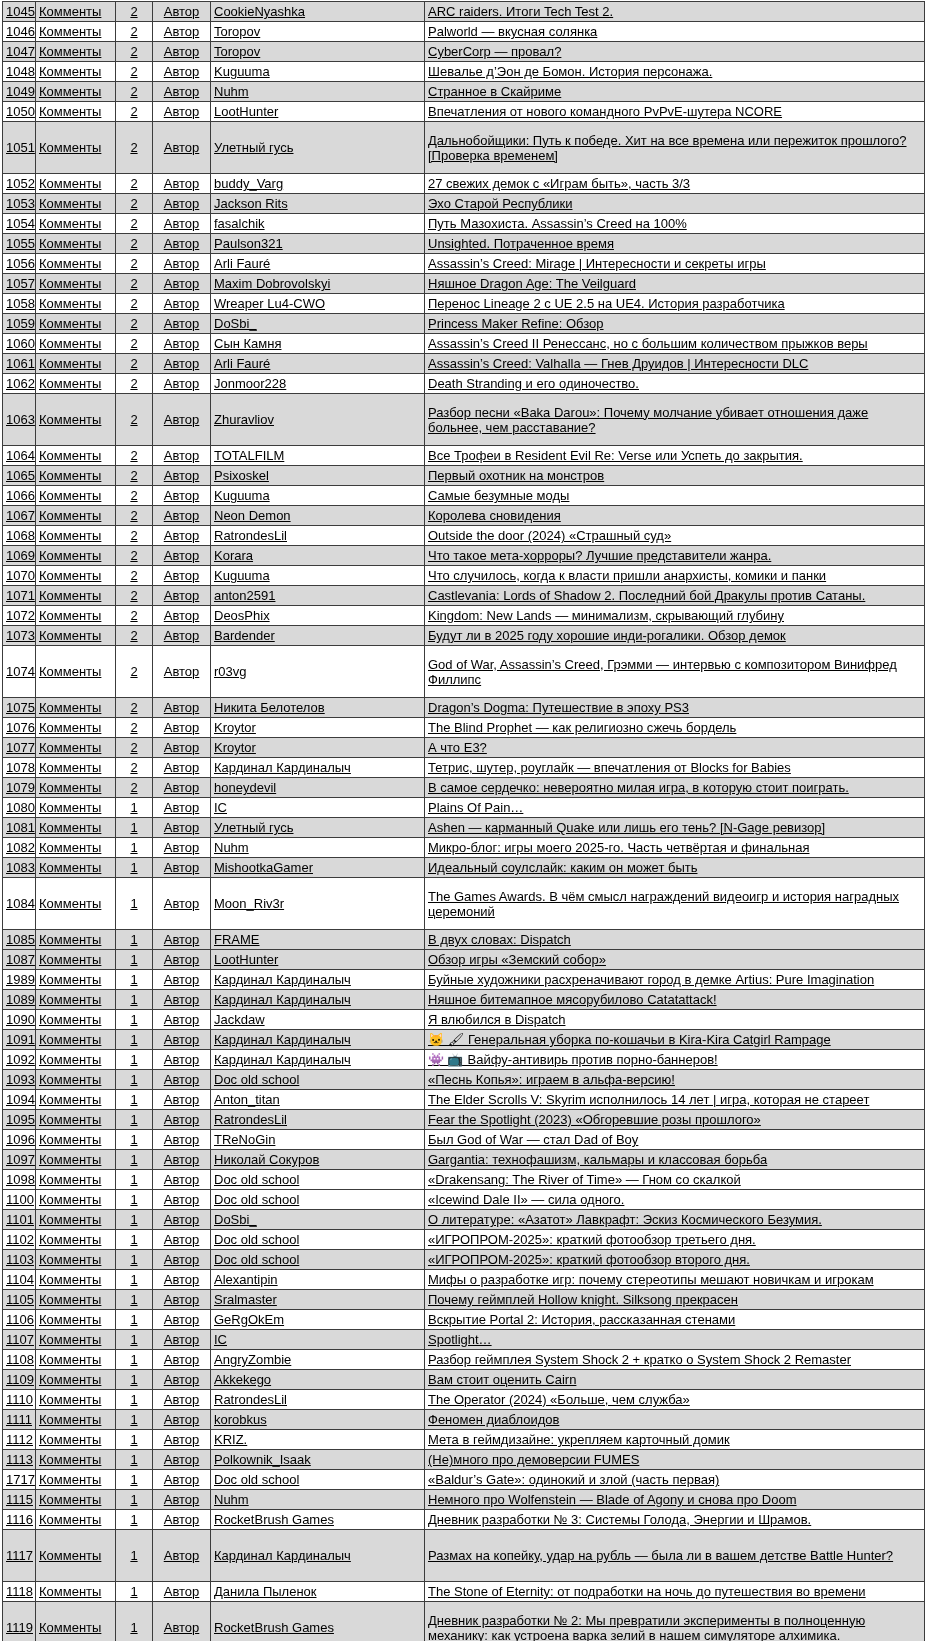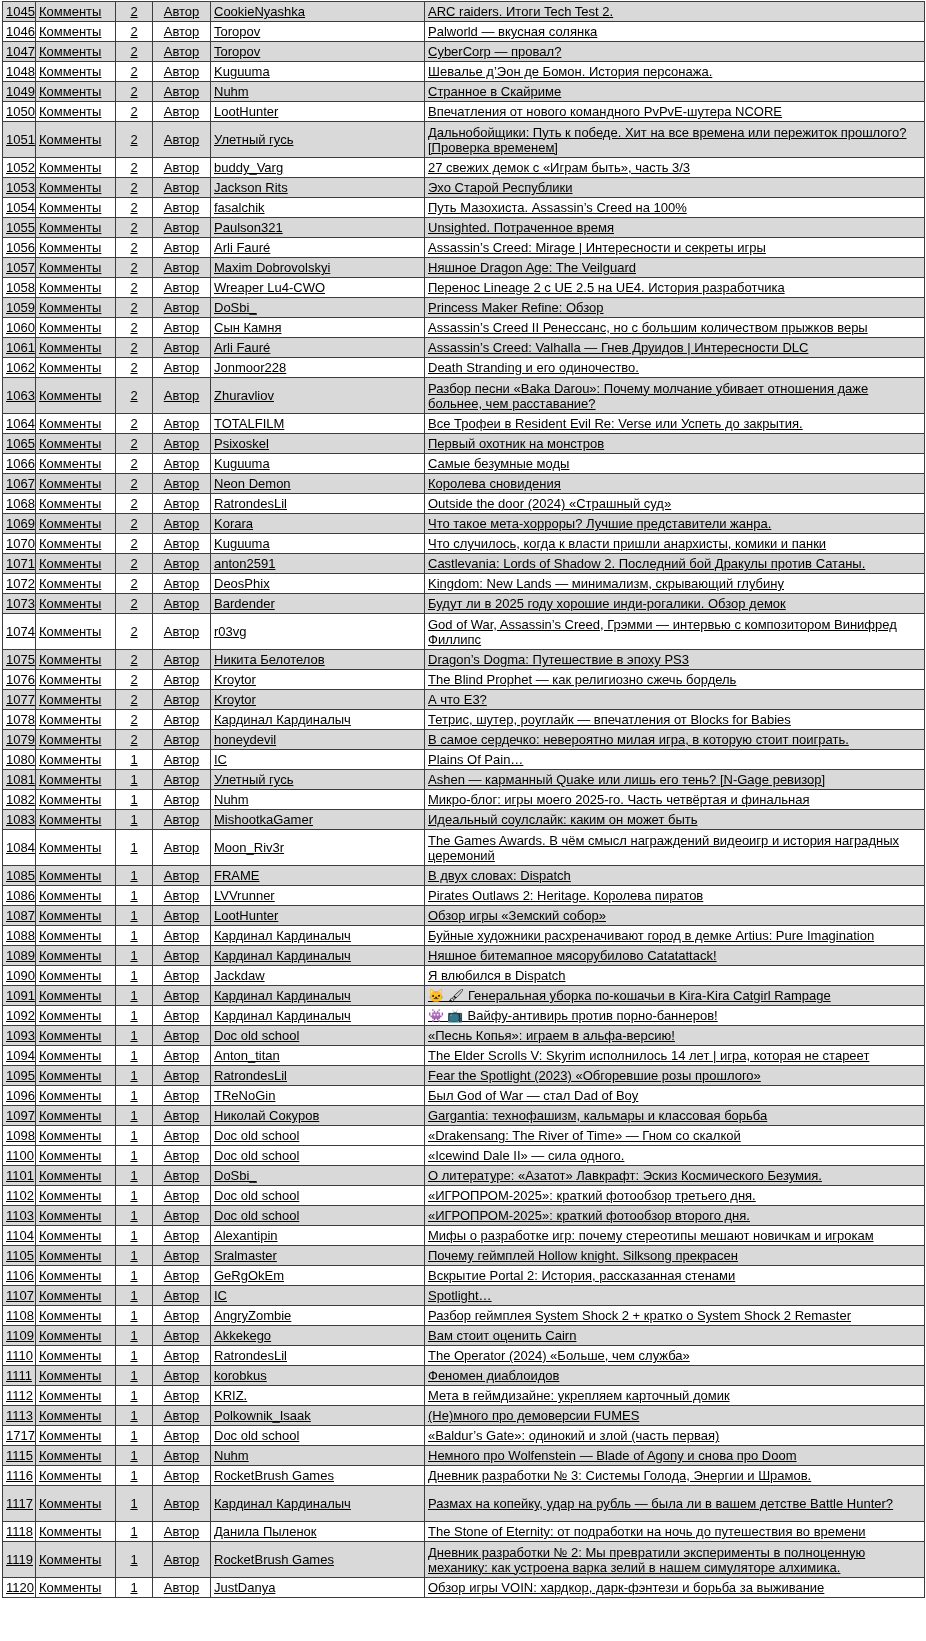--- a/index.html
+++ b/index.html
@@ -28,21 +28,21 @@
     border: 1px solid var(--grid);
     font-size: 13px;
     line-height: 15px;
     vertical-align: middle;
     padding: 0 3px;
     overflow: hidden;
     white-space: normal;
     background: #ffffff;
   }
   tr.row { height: 20px; }
-  tr.row.tall { height: 36px; }
+  tr.row.tall { height: 52px; }
   tr.row.shaded td { background: var(--band); }
   td.col-id { text-align: right; }
   td.col-count { text-align: center; }
   td.col-author-label { text-align: center; }
   td.col-comments, td.col-author, td.col-title { text-align: left; }
 </style>
 </head>
 <body>
 
 <table class="sheet">
@@ -376,38 +376,30 @@
         <td class="col-title">The Games Awards. В чём смысл награждений видеоигр и история наградных церемоний</td>
       </tr>
       <tr class="row shaded">
         <td class="col-id">1085</td>
         <td class="col-comments">Комменты</td>
         <td class="col-count">1</td>
         <td class="col-author-label">Автор</td>
         <td class="col-author">FRAME</td>
         <td class="col-title">В двух словах: Dispatch</td>
       </tr>
-      <tr class="row">
-        <td class="col-id">1086</td>
-        <td class="col-comments">Комменты</td>
-        <td class="col-count">1</td>
-        <td class="col-author-label">Автор</td>
-        <td class="col-author">LVVrunner</td>
-        <td class="col-title">Pirates Outlaws 2: Heritage. Королева пиратов</td>
-      </tr>
       <tr class="row shaded">
         <td class="col-id">1087</td>
         <td class="col-comments">Комменты</td>
         <td class="col-count">1</td>
         <td class="col-author-label">Автор</td>
         <td class="col-author">LootHunter</td>
         <td class="col-title">Обзор игры «Земский собор»</td>
       </tr>
       <tr class="row">
-        <td class="col-id">1088</td>
+        <td class="col-id">1989</td>
         <td class="col-comments">Комменты</td>
         <td class="col-count">1</td>
         <td class="col-author-label">Автор</td>
         <td class="col-author">Кардинал Кардиналыч</td>
         <td class="col-title">Буйные художники расхреначивают город в демке Artius: Pure Imagination</td>
       </tr>
       <tr class="row shaded">
         <td class="col-id">1089</td>
         <td class="col-comments">Комменты</td>
         <td class="col-count">1</td>

